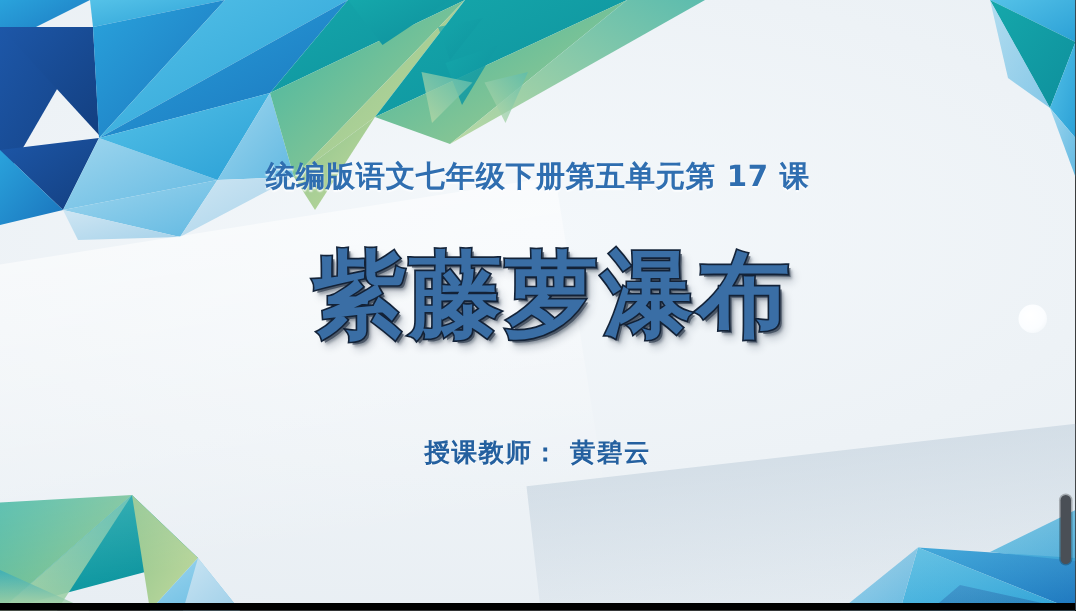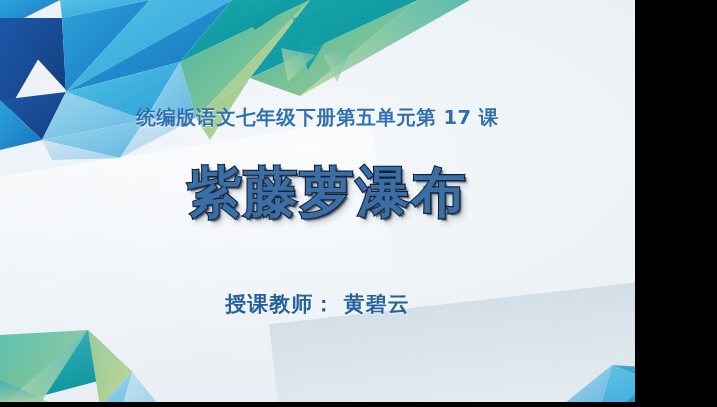--- a/index.html
+++ b/index.html
@@ -6,21 +6,21 @@
 
   html, body {
     width:717px; height:407px;
     background:#000;
     font-family:"Liberation Sans", "DejaVu Sans", sans-serif;
     overflow:hidden;
   }
 
   #slide {
     position:relative;
-    width:635px; height:407px;
+    width:717px; height:407px;
     overflow:hidden;
     background:
       radial-gradient(120% 90% at 50% 38%, #f4f8fb 0%, #edf2f6 45%, #e4ebf1 100%);
   }
 
   
   .deco {
     position:absolute;
     inset:0;
     width:717px; height:407px;
@@ -90,40 +90,40 @@
     letter-spacing:.5px;
     color:#2f6eb0;
     text-shadow:0 1px 1px rgba(255,255,255,.85);
     white-space:nowrap;
   }
 
   .maintitle {
     position:absolute;
     left:0; right:0; top:166px;
     font-family:"DejaVu Sans", "Liberation Sans", sans-serif;
-    font-size:54px;
+    font-size:62px;
     line-height:1;
     font-weight:bold;
     letter-spacing:2px;
     color:#3a6ea5;
     white-space:nowrap;
     -webkit-text-stroke:2.2px #14243a;
     paint-order:stroke fill;
     text-shadow:
        2px 2px 0 rgba(20,34,54,.55),
        3px 3px 2px rgba(20,34,54,.35),
        4px 5px 6px rgba(20,34,54,.22);
     margin-left: 20px;
   }
 
   .credit {
     position:absolute;
     left:0; right:0;
     font-family:"DejaVu Sans", "Liberation Sans", sans-serif;
-    font-size:21px;
+    font-size:17px;
     font-weight:bold;
     letter-spacing:1px;
     color:#24609f;
     text-shadow:0 1px 1px rgba(255,255,255,.8);
     white-space:nowrap;
   }
   .credit-teacher { top:290px; }
   .credit-school  { top:336px; }
 </style>
 </head>

